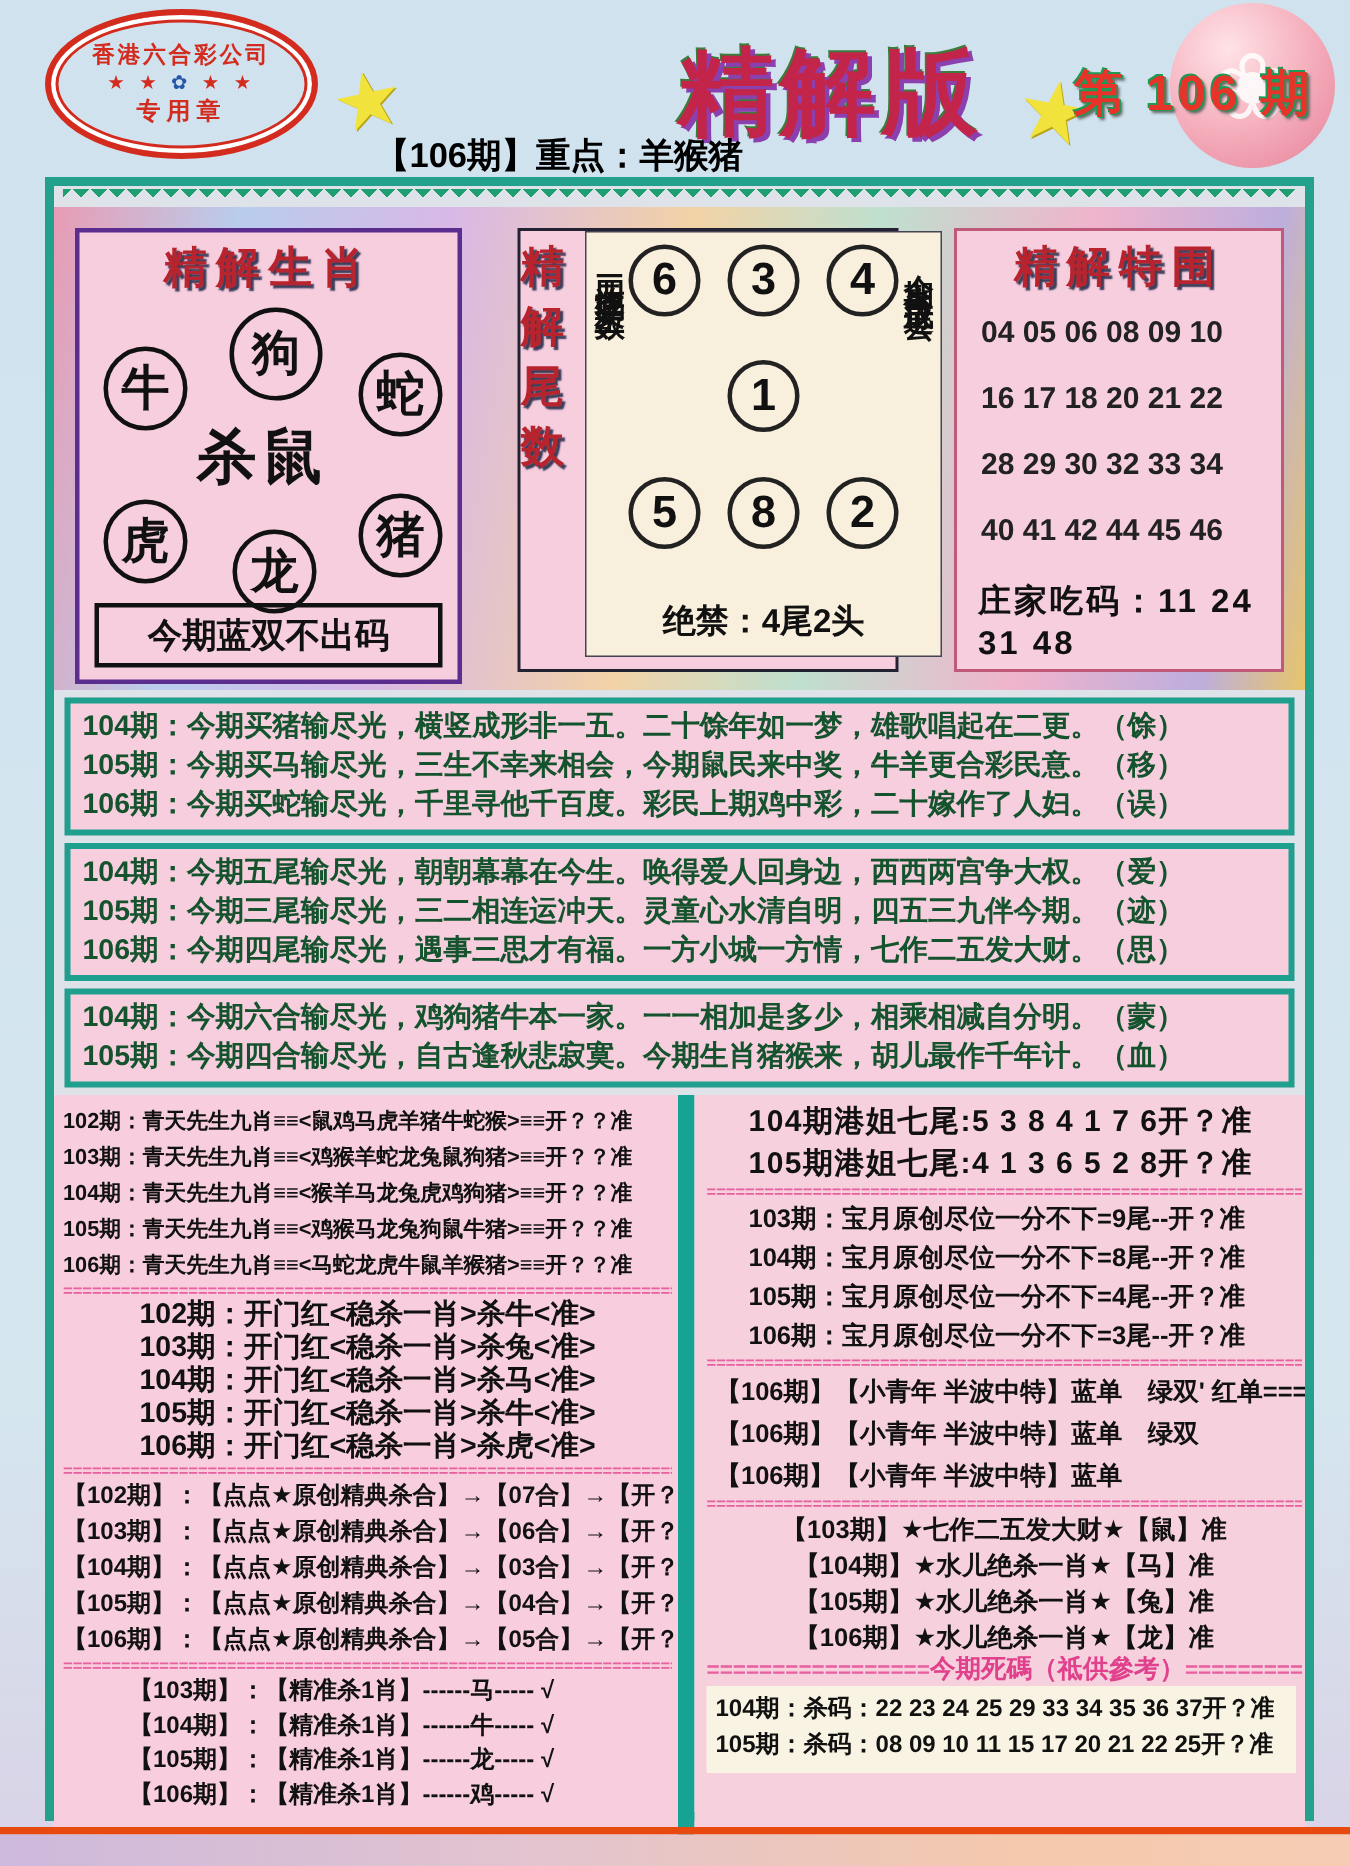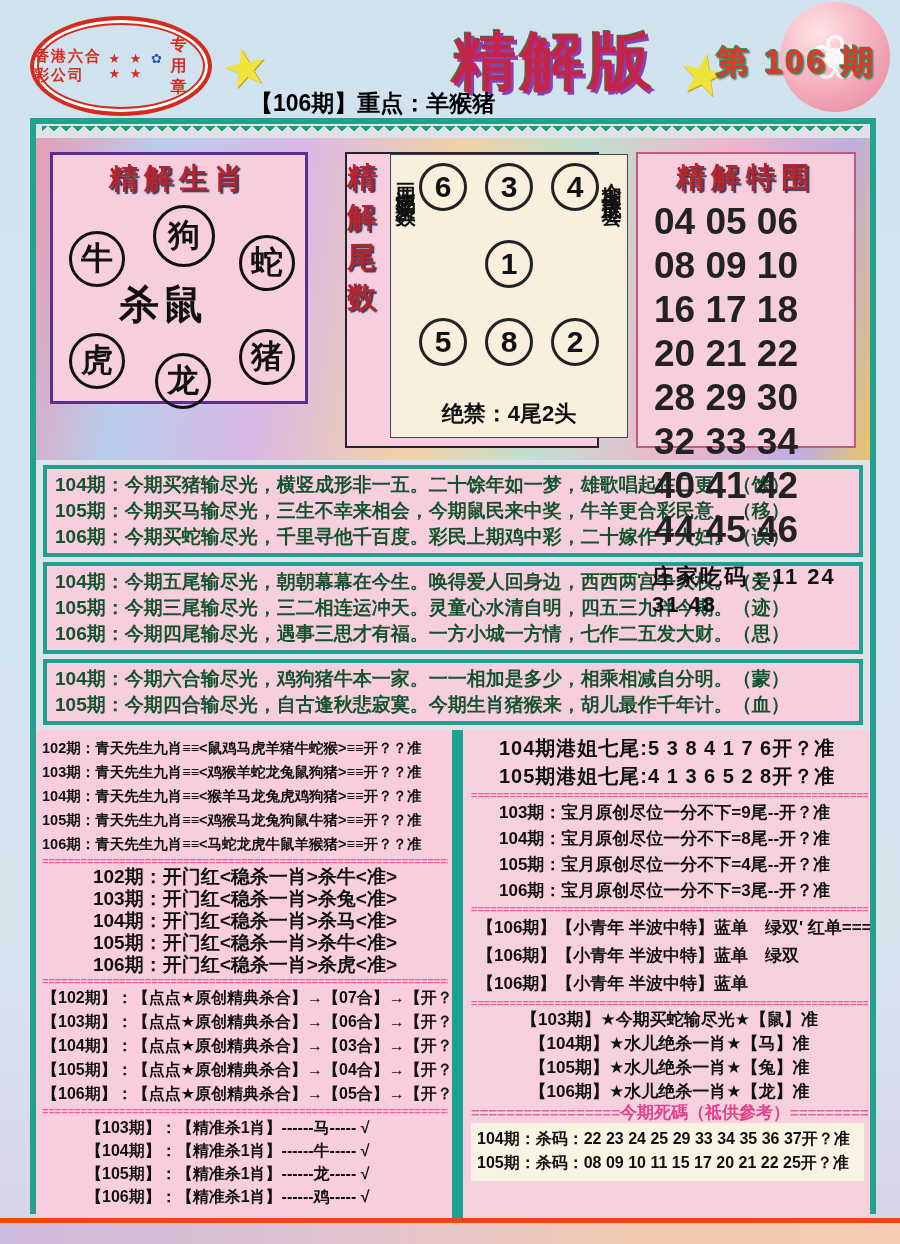--- a/index.html
+++ b/index.html
@@ -3,24 +3,24 @@
 <meta charset="utf-8">
 <style>
   * { margin:0; padding:0; box-sizing:border-box; }
   body { width:900px; height:1244px; overflow:hidden;
          font-family:"Liberation Sans","DejaVu Sans",sans-serif;
          background:linear-gradient(180deg,#cfe2ee 0%,#d5e6ef 75%,#d9d2e6 100%); }
   .page { position:relative; width:900px; height:1244px; }
 
   
   .header { position:relative; height:118px; }
-  .seal { position:absolute; left:30px; top:16px; width:182px; height:100px;
+  .seal { position:absolute; left:30px; top:6px; width:182px; height:100px;
           border:4px solid #d42b1f; border-radius:50%;
           box-shadow:inset 0 0 0 3px #fff, inset 0 0 0 5px #d42b1f;
-          display:flex; flex-direction:row; align-items:center; justify-content:center;
+          display:flex; flex-direction:column; align-items:center; justify-content:center;
           color:#d42b1f; font-weight:bold; }
   .seal .s1 { font-size:15px; letter-spacing:2px; }
   .seal .s2 { font-size:13px; letter-spacing:3px; margin:1px 0; }
   .seal .s2 .flower { color:#2656a8; }
   .seal .s3 { font-size:16px; letter-spacing:4px; }
   .hstar { position:absolute; color:#f2e23c; text-shadow:1px 1px 0 #b8a416; }
   .hstar.a { left:222px; top:38px; font-size:52px; transform:rotate(-12deg); }
   .hstar.b { left:678px; top:42px; font-size:56px; transform:rotate(10deg); }
   .main-title { position:absolute; left:452px; top:18px; font-size:64px; font-weight:bold;
                 font-family:"Liberation Serif","DejaVu Serif",serif;
@@ -45,39 +45,39 @@
 
   
   .topzone { position:relative; height:322px; padding-top:14px;
              background:linear-gradient(100deg,#e89cb4 0%,#b9cdec 14%,#d9b8e6 30%,#f2d2a6 48%,#bfe0cf 62%,#f0b4cc 78%,#bdaede 92%,#e7c56a 100%); }
   .boxrow { display:flex; justify-content:space-between; padding:0 14px; }
   .tbox { background:#f6cede; }
   .tbox .btitle { text-align:center; font-size:29px; font-weight:bold; color:#b8242e;
                   letter-spacing:6px; padding:4px 0 2px 0;
                   font-family:"Liberation Serif","DejaVu Serif",serif;
                   text-shadow:2px 2px 1px #3c3c5a; }
-  .box-zodiac { width:258px; height:252px; border:3px solid #5a2d8f; display:flex; flex-direction:column; }
+  .box-zodiac { width:258px; height:304px; border:3px solid #5a2d8f; display:flex; flex-direction:column; }
   .zarea { position:relative; flex:1; }
   .zc { position:absolute; width:56px; height:56px; border:3px solid #111; border-radius:50%;
         display:flex; align-items:center; justify-content:center; font-size:32px; font-weight:bold; color:#111; }
   .zkill { position:absolute; font-size:40px; font-weight:bold; color:#111; letter-spacing:4px; }
   .zfooter { border:3px solid #111; margin:4px 10px 8px 10px; text-align:center;
              font-size:23px; font-weight:bold; color:#111; padding:3px 0; }
   .box-tail { width:254px; height:296px; border:2px solid #223; display:flex; }
   .tail-inner { flex:1; margin:0 8px 8px 8px; background:#f8efdc; border:1px solid #445;
                 display:flex; padding:6px 2px; }
   .vtext { writing-mode:vertical-rl; text-orientation:upright; font-size:20px; font-weight:bold;
            color:#111; letter-spacing:4px; line-height:26px; padding-top:6px; }
   .tail-mid { flex:1; display:flex; flex-direction:column; justify-content:space-between; align-items:center; padding:2px 0; }
   .trow { display:flex; gap:18px; }
   .tc { width:48px; height:48px; border:3px solid #222; border-radius:50%;
         display:flex; align-items:center; justify-content:center; font-size:30px; font-weight:bold; color:#111; }
   .tail-foot { text-align:center; font-size:22px; font-weight:bold; color:#111; padding-top:4px; }
   .box-range { width:220px; height:296px; border:2px solid #c05a7a; display:flex; flex-direction:column; }
-  .rrow { display:flex; justify-content:space-between; padding:0 16px; font-size:37px; font-weight:bold;
+  .rrow { display:flex; justify-content:space-between; padding:0 16px; font-size:20px; font-weight:bold;
           color:#222; line-height:44px; }
   .rfoot { font-size:22px; font-weight:bold; color:#111; padding:10px 0 0 14px; letter-spacing:2px; }
 
   
   .verse { margin:5px 7px 0 7px; border:4px solid #1fa08e; background:#f6cede; padding:3px 8px; }
   .verse div { font-size:19px; font-weight:bold; color:#14532d; line-height:26px; white-space:nowrap; }
 
   
   .bottom { display:flex; height:497px; margin-top:5px; overflow:hidden; }
   .lpanel { width:416px; background:#f8cede; padding:6px 4px 0 6px; overflow:hidden; }
@@ -133,25 +133,26 @@
 
     <div class="topzone">
       <div class="boxrow">
 
         <div class="tbox box-zodiac">
           <div class="btitle">精解生肖</div>
           <div class="zarea">
             <div class="zc" style="left:16px;top:30px;">牛</div>
             <div class="zc" style="left:100px;top:4px;width:62px;height:62px;">狗</div>
             <div class="zc" style="left:186px;top:34px;">蛇</div>
-            <div class="zkill" style="left:66px;top:76px;">杀鼠</div>
+            <div class="zkill" style="left:78px;top:76px;">杀鼠</div>
             <div class="zc" style="left:16px;top:132px;">虎</div>
             <div class="zc" style="left:102px;top:152px;">龙</div>
             <div class="zc" style="left:186px;top:128px;">猪</div>
           </div>
+          <div class="zfooter">今期蓝双不出码</div>
         </div>
 
         <div class="tbox box-tail">
           <div class="btitle">精解尾数</div>
           <div class="tail-inner">
             <div class="vtext">三四连码奖上数</div>
             <div class="tail-mid">
               <div class="trow">
                 <div class="tc">6</div>
                 <div class="tc">3</div>
@@ -235,21 +236,21 @@
         <div class="divider">================================================================================</div>
         <div class="lnby">103期：宝月原创尽位一分不下=9尾--开？准</div>
         <div class="lnby">104期：宝月原创尽位一分不下=8尾--开？准</div>
         <div class="lnby">105期：宝月原创尽位一分不下=4尾--开？准</div>
         <div class="lnby">106期：宝月原创尽位一分不下=3尾--开？准</div>
         <div class="divider">================================================================================</div>
         <div class="lnxq">【106期】【小青年 半波中特】蓝单　绿双' 红单===开</div>
         <div class="lnxq">【106期】【小青年 半波中特】蓝单　绿双</div>
         <div class="lnxq">【106期】【小青年 半波中特】蓝单</div>
         <div class="divider">================================================================================</div>
-        <div class="lnse">【103期】★今期买蛇输尽光★【鼠】准</div>
+        <div class="lnse">【103期】★七作二五发大财★【鼠】准</div>
         <div class="lnse">【104期】★水儿绝杀一肖★【马】准</div>
         <div class="lnse">【105期】★水儿绝杀一肖★【兔】准</div>
         <div class="lnse">【106期】★水儿绝杀一肖★【龙】准</div>
         <div class="sima-head">
           <span class="eq">=================</span><span class="lbl">今期死碼（祗供參考）</span><span class="eq">==============</span>
         </div>
         <div class="sima-box">
           <div class="lnsm">104期：杀码：22 23 24 25 29 33 34 35 36 37开？准</div>
           <div class="lnsm">105期：杀码：08 09 10 11 15 17 20 21 22 25开？准</div>
 

